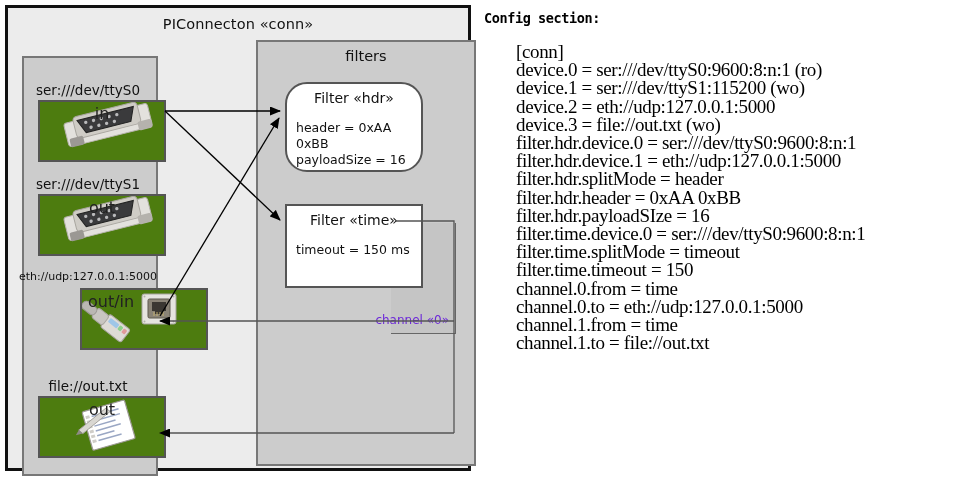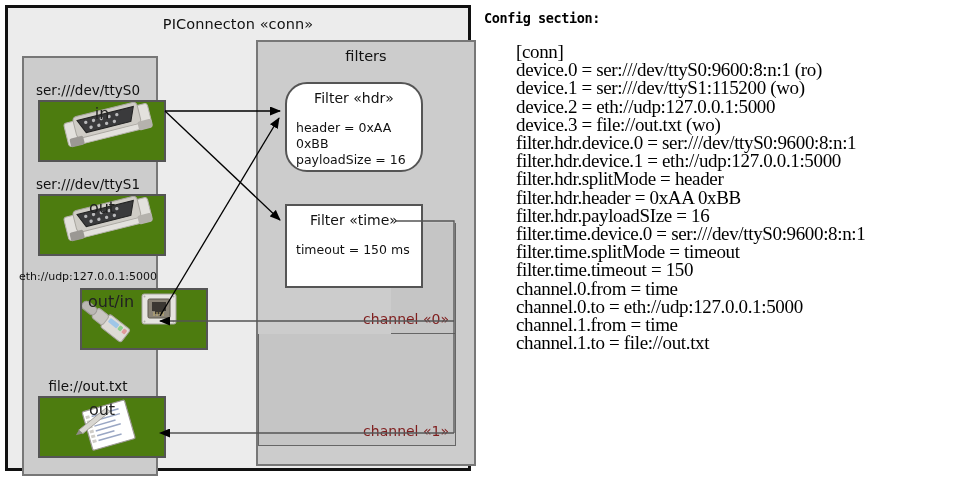--- a/index.html
+++ b/index.html
@@ -141,22 +141,22 @@
     position: absolute;
     box-sizing: border-box;
     border: 1.5px solid #666666;
     background: rgba(0,0,0,0.03);
   }
   #channel-0 { left: 133px; top: 181px; width: 65px; height: 111px; border-left: none; border-top: none;}
   #channel-1 { left: 0px;   top: 292px; width: 198px; height: 112px; border-top: none; }
   .channel-label {
     position: absolute;
     right: 6px; bottom: 6px;
-    font-size: 14px;
-    color: #7f1d1d;
+    font-size: 12px;
+    color: #6d28d9;
     white-space: nowrap;
   }
 
   
   #arrows {
     position: absolute;
     left: 0; top: 0;
     width: 466px; height: 466px;
     pointer-events: none;
   }
@@ -323,23 +323,20 @@
         </div>
       </div>
     </div>
 
     <div class="group" id="filters-group">
       <div class="group-title">filters</div>
 
       <div class="channel-band" id="channel-0">
         <div class="channel-label">channel «0»</div>
       </div>
-      <div class="channel-band" id="channel-1">
-        <div class="channel-label">channel «1»</div>
-      </div>
 
       <div class="filter-card" id="filter-hdr">
         <div class="filter-title">Filter «hdr»</div>
         <div class="filter-attrs">
           <div>header = 0xAA 0xBB</div>
           <div>payloadSize = 16</div>
         </div>
       </div>
 
       <div class="filter-card" id="filter-time">

